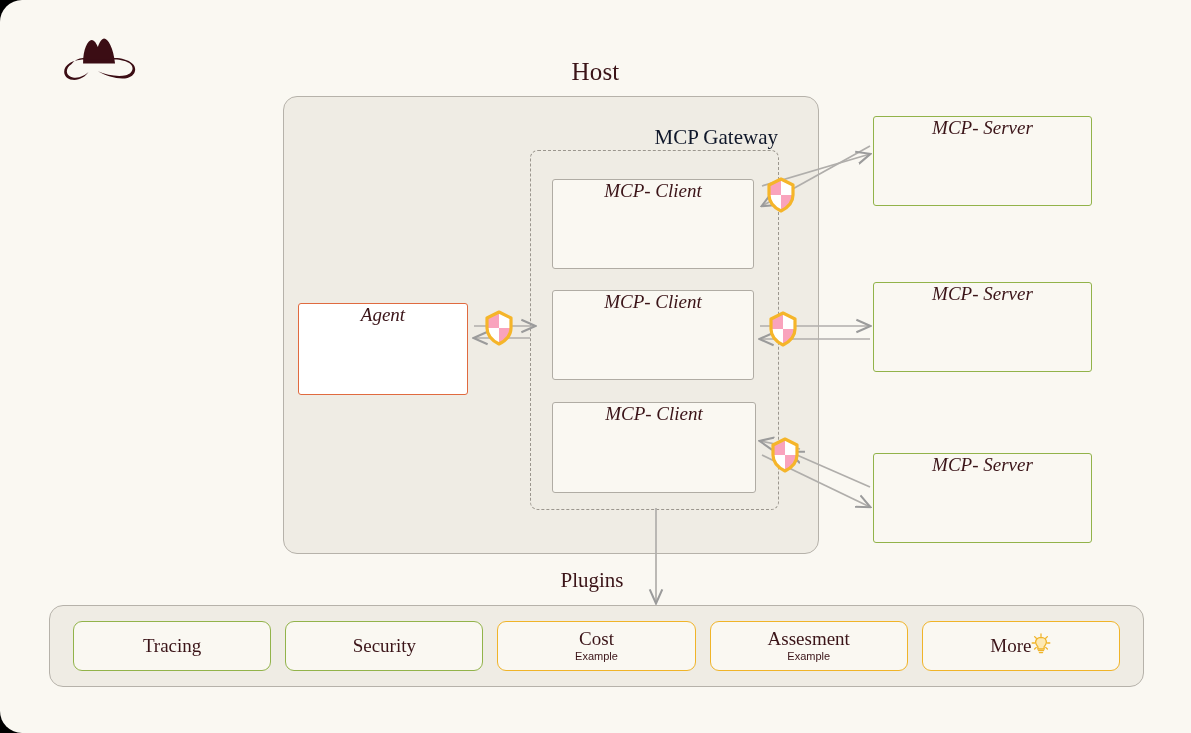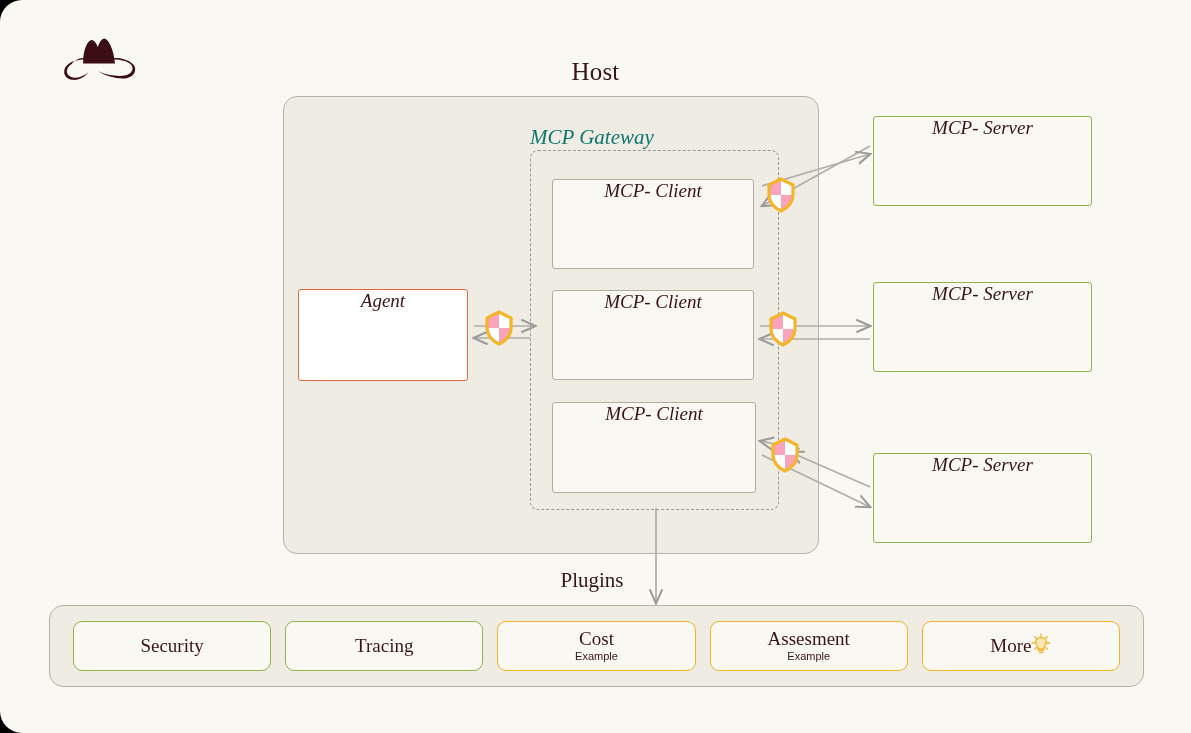--- a/index.html
+++ b/index.html
@@ -25,22 +25,22 @@
 
   
   #logo { left: 62px; top: 32px; width: 78px; height: 52px; }
 
   
   .title-host {
     left: 0; top: 58px; width: 1191px; text-align: center;
     font-size: 25px; color: #3b1418; letter-spacing: .2px;
   }
   .title-gateway {
-    left: 530px; top: 125px; width: 248px; text-align: left;
-    font-size: 21px; color: #0f766e; font-style: italic;
+    left: 530px; top: 125px; width: 248px; text-align: right;
+    font-size: 21px; color: #0f172a;
   }
   .title-plugins {
     left: 497px; top: 568px; width: 190px; text-align: center;
     font-size: 21px; color: #3b1418;
   }
 
   
   #host-box {
     left: 283px; top: 96px; width: 534px; height: 456px;
     background: #efece4;
@@ -74,21 +74,21 @@
     border: 1.6px solid #e06a3f;
   }
   .node-server {
     background: #faf8f2;
     border: 1.5px solid #92b34a;
   }
 
   #client-1 { left: 552px; top: 179px; width: 202px; height: 90px; }
   #client-2 { left: 552px; top: 290px; width: 202px; height: 90px; }
   #client-3 { left: 552px; top: 402px; width: 204px; height: 91px; }
-  #agent    { left: 298px; top: 289px; width: 170px; height: 92px; }
+  #agent    { left: 298px; top: 303px; width: 170px; height: 92px; }
   #server-1 { left: 873px; top: 116px; width: 219px; height: 90px; }
   #server-2 { left: 873px; top: 282px; width: 219px; height: 90px; }
   #server-3 { left: 873px; top: 453px; width: 219px; height: 90px; }
 
   
   #plugins-strip {
     left: 49px; top: 605px; width: 1095px; height: 82px;
     background: #efece4;
     border: 1px solid #b6b2aa;
     border-radius: 14px;
@@ -244,25 +244,25 @@
       <rect x="15" y="18" width="15" height="18" fill="#f9a3bd"></rect>
     </g>
     <path d="M15 2 L27 8 V18 C27 26 21 31 15 34 C9 31 3 26 3 18 V8 Z" fill="none" stroke="#f5b52a" stroke-width="3.2" stroke-linejoin="round"></path>
   </svg>
 
   <div class="abs title-plugins">Plugins</div>
 
   <div class="abs" id="plugins-strip">
 
     <div class="plugin green">
+      <span class="plugin-label">Tracing</span>
+    </div>
+
+    <div class="plugin green">
       <span class="plugin-label">Security</span>
-    </div>
-
-    <div class="plugin green">
-      <span class="plugin-label">Tracing</span>
     </div>
 
 
     <div class="plugin amber">
       <span class="plugin-label">Cost</span>
       <span class="plugin-sub">Example</span>
     </div>
 
     <div class="plugin amber">
       <span class="plugin-label">Assesment</span>

